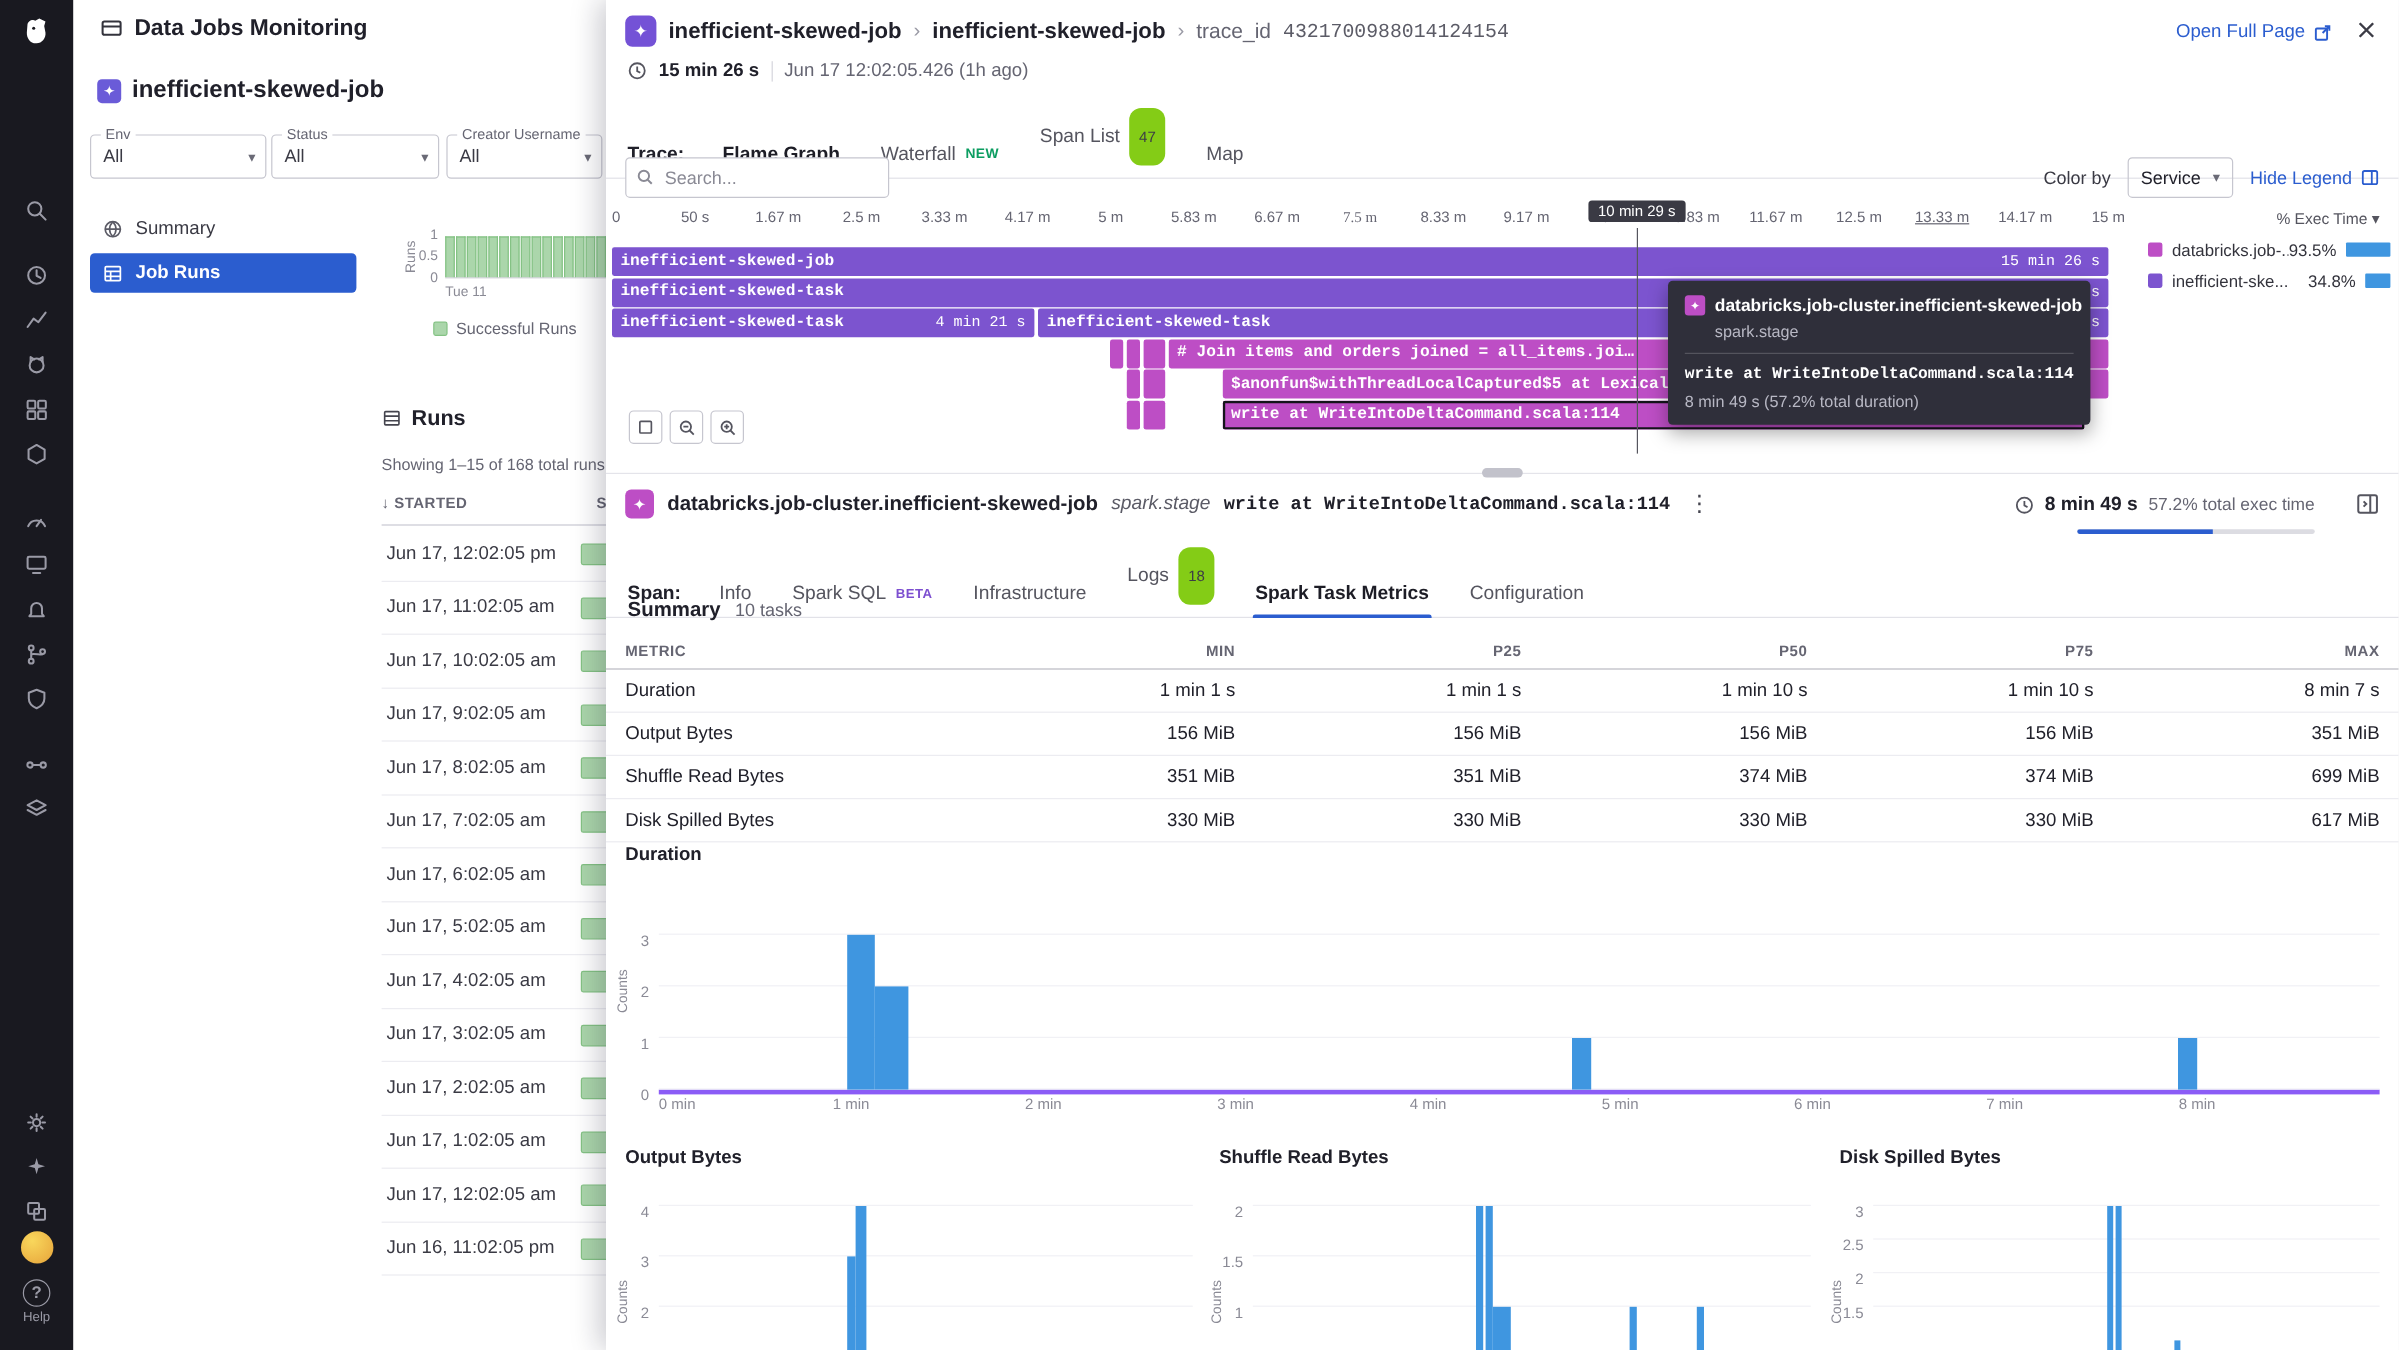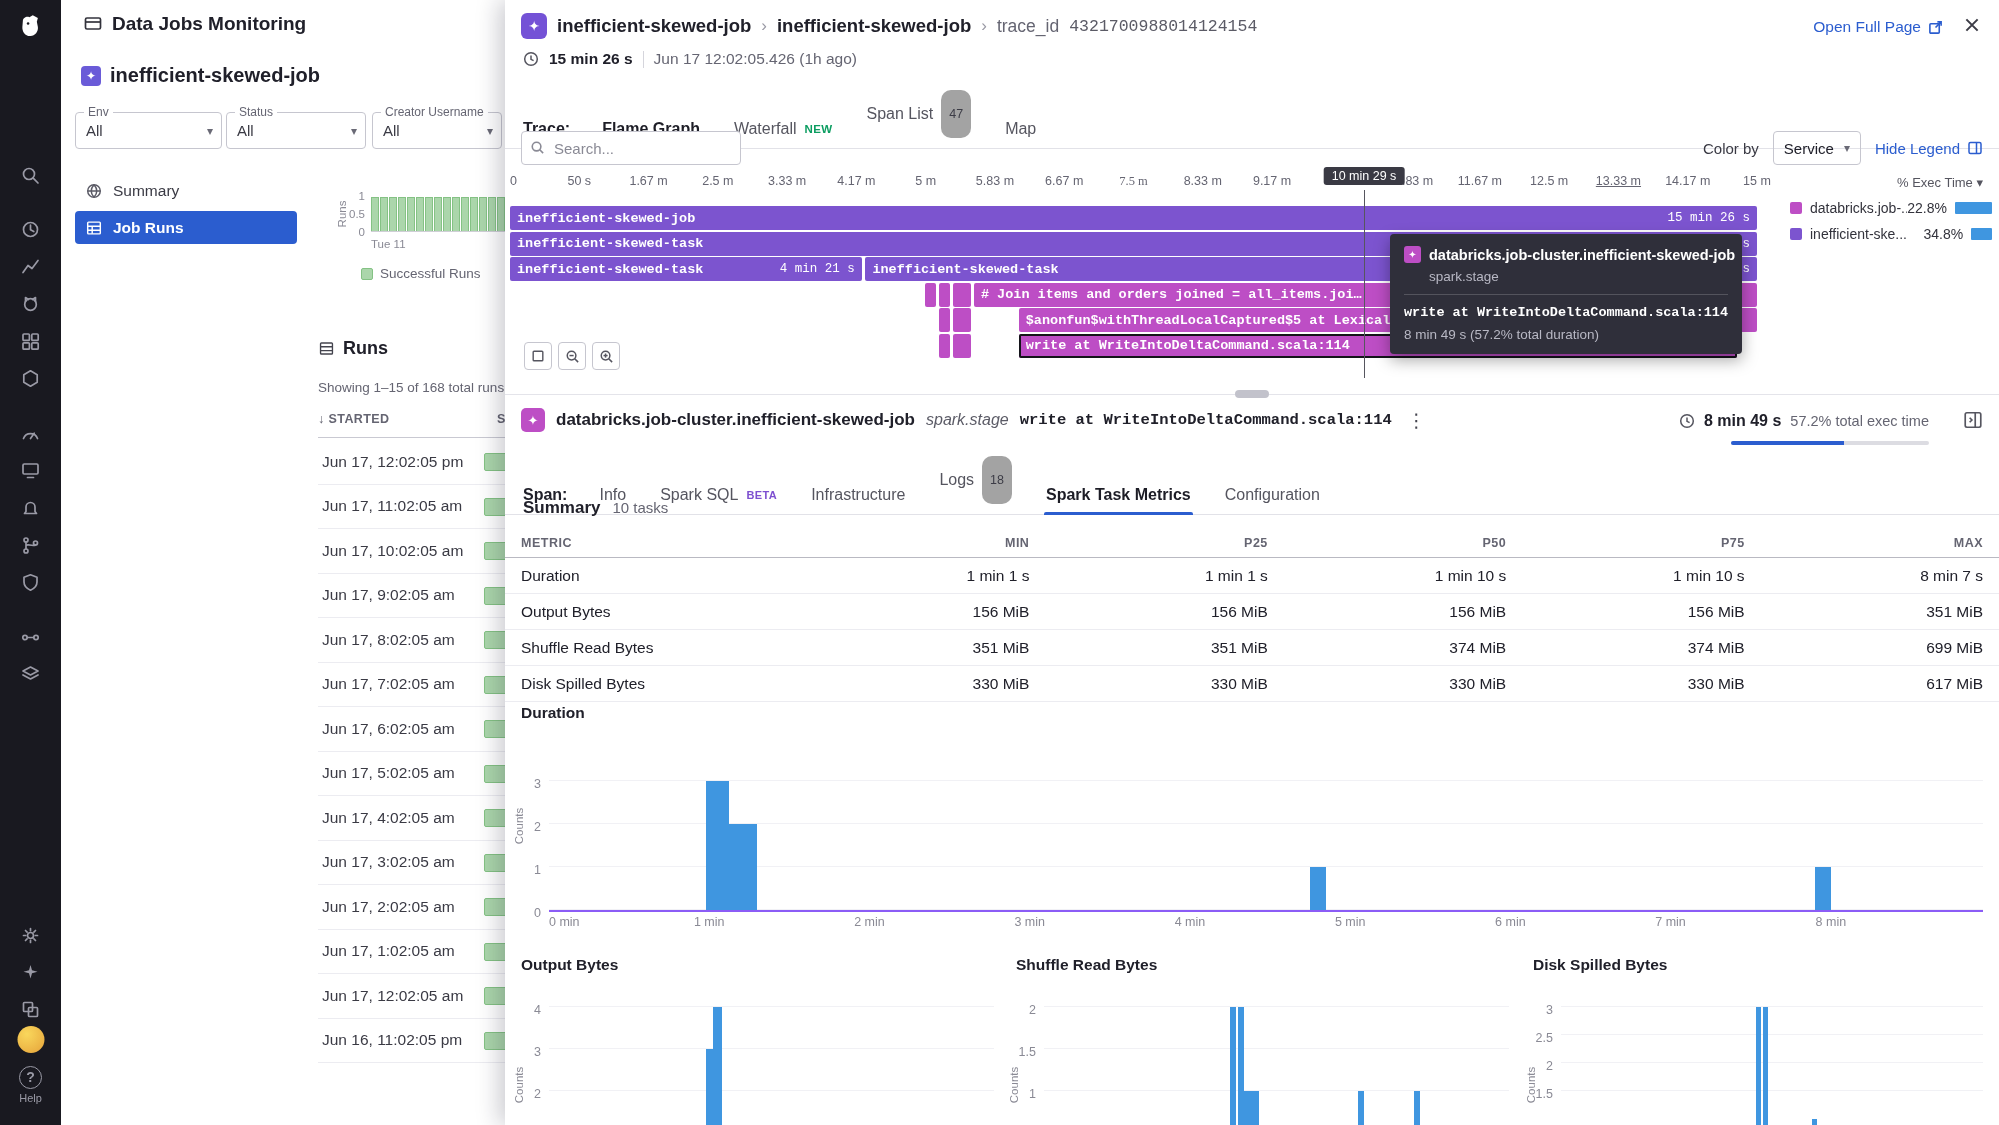--- a/index.html
+++ b/index.html
@@ -71,21 +71,21 @@
   .ov-meta{position:absolute;left:18px;top:50px;display:flex;align-items:center;gap:10px;font-size:15.5px}
   .ov-dur{font-weight:700}
   .vdiv{width:1px;height:17px;background:#d5d5dc}
   .ov-ts{color:var(--muted)}
   .tabs{position:absolute;left:0;right:0;border-bottom:1px solid var(--border);display:flex;align-items:flex-end;gap:30px;padding:0 0 0 18px;font-size:16px}
   .tabs-label{font-weight:700;padding-bottom:10px}
   .tab{position:relative;padding:6px 2px 10px;color:#55555f;cursor:pointer;display:flex;align-items:center;gap:8px}
   .tab.active{color:#1d1d26;font-weight:700}
   .tab.active::after{content:"";position:absolute;left:0;right:0;bottom:-1px;height:3px;background:var(--blue);border-radius:2px 2px 0 0}
   .badge-new{color:#0c9d61;font-size:11.5px;font-weight:700;letter-spacing:.4px}
-  .badge-pill{background:#a3a3a3;color:#3c3c46;font-size:12.5px;border-radius:10px;padding:17px 8px}
+  .badge-pill{background:#84cc16;color:#3c3c46;font-size:12.5px;border-radius:10px;padding:17px 8px}
   .badge-beta{color:#7d4fd0;font-size:11px;font-weight:700;letter-spacing:.4px}
   
   .search{position:absolute;left:16px;top:131px;width:220px}
   .search input{width:100%;height:34px;border:1px solid #c6c6cf;border-radius:4px;padding:0 10px 0 32px;font-size:15px;color:#333;outline:none;font-family:"Liberation Sans",sans-serif}
   .search input::placeholder{color:#8a8a95}
   .search svg{position:absolute;left:9px;top:9px;stroke:#8a8a95;fill:none;stroke-width:1.7}
   .tb-right{position:absolute;right:16px;top:131px;display:flex;align-items:center;gap:14px}
   .tb-label{font-size:15px;color:#3a3a44}
   .select{display:flex;align-items:center;gap:10px;border:1px solid #c6c6cf;border-radius:4px;height:34px;padding:0 10px;font-size:15px;cursor:pointer}
   .hide-legend{display:flex;align-items:center;gap:7px;color:var(--blue);font-size:15px;cursor:pointer}
@@ -148,21 +148,21 @@
   .mt-row.mt-head{height:30px;border-bottom:1px solid #b9b9c2;font-size:12.5px;font-weight:700;letter-spacing:.5px;color:var(--muted);text-transform:uppercase}
   .mt-cell.metric{width:270px}
   .mt-cell.num{flex:1;text-align:right}
   
   .hist{position:absolute}
   .hist-title{height:24px;font-size:15.5px;font-weight:700;padding-left:16px}
   .hist-body{position:relative;margin-top:12px;padding-left:44px;padding-right:16px}
   .hist-ylab{position:absolute;left:-4px;top:50%;transform:translateY(-50%) rotate(-90deg);font-size:11.5px;color:#8a8a95}
   .hist-yticks{position:absolute;left:12px;top:0;width:28px}
   .hist-yticks .ytick{position:absolute;right:4px;font-size:12.5px;color:#8a8a95}
-  .hist-plot{position:relative;border-bottom:2px solid #8b5cf6;width:100%}
+  .hist-plot{position:relative;border-bottom:4px solid #8b5cf6;width:100%}
   .gridline{position:absolute;left:0;right:0;height:1px;background:#f1f1f5}
   .hbar{position:absolute;bottom:0;background:var(--histblue)}
   .xtick{position:absolute;top:calc(100% + 5px);font-size:12.5px;color:#8a8a95;white-space:nowrap}
 </style>
 </head>
 <body>
 
 <div id="app">
 
   <nav id="rail">
@@ -604,21 +604,21 @@
       <div class="tt-kind">spark.stage</div>
       <div class="tt-hr"></div>
       <div class="tt-res">write at WriteIntoDeltaCommand.scala:114</div>
       <div class="tt-detail">8 min 49 s (57.2% total duration)</div>
     </div>
 
     <div class="flame-legend">
         <div class="legend-row">
           <span class="lg-swatch" style="background: rgb(189, 78, 197);"></span>
           <span class="lg-label">databricks.job-...</span>
-          <span class="lg-pct">22.8%</span>
+          <span class="lg-pct">93.5%</span>
           <span class="lg-bar" style="width: 39.12px;"></span>
         </div>
         <div class="legend-row">
           <span class="lg-swatch" style="background: rgb(124, 84, 207);"></span>
           <span class="lg-label">inefficient-ske...</span>
           <span class="lg-pct">34.8%</span>
           <span class="lg-bar" style="width: 20.88px;"></span>
         </div>
       </div>
 

